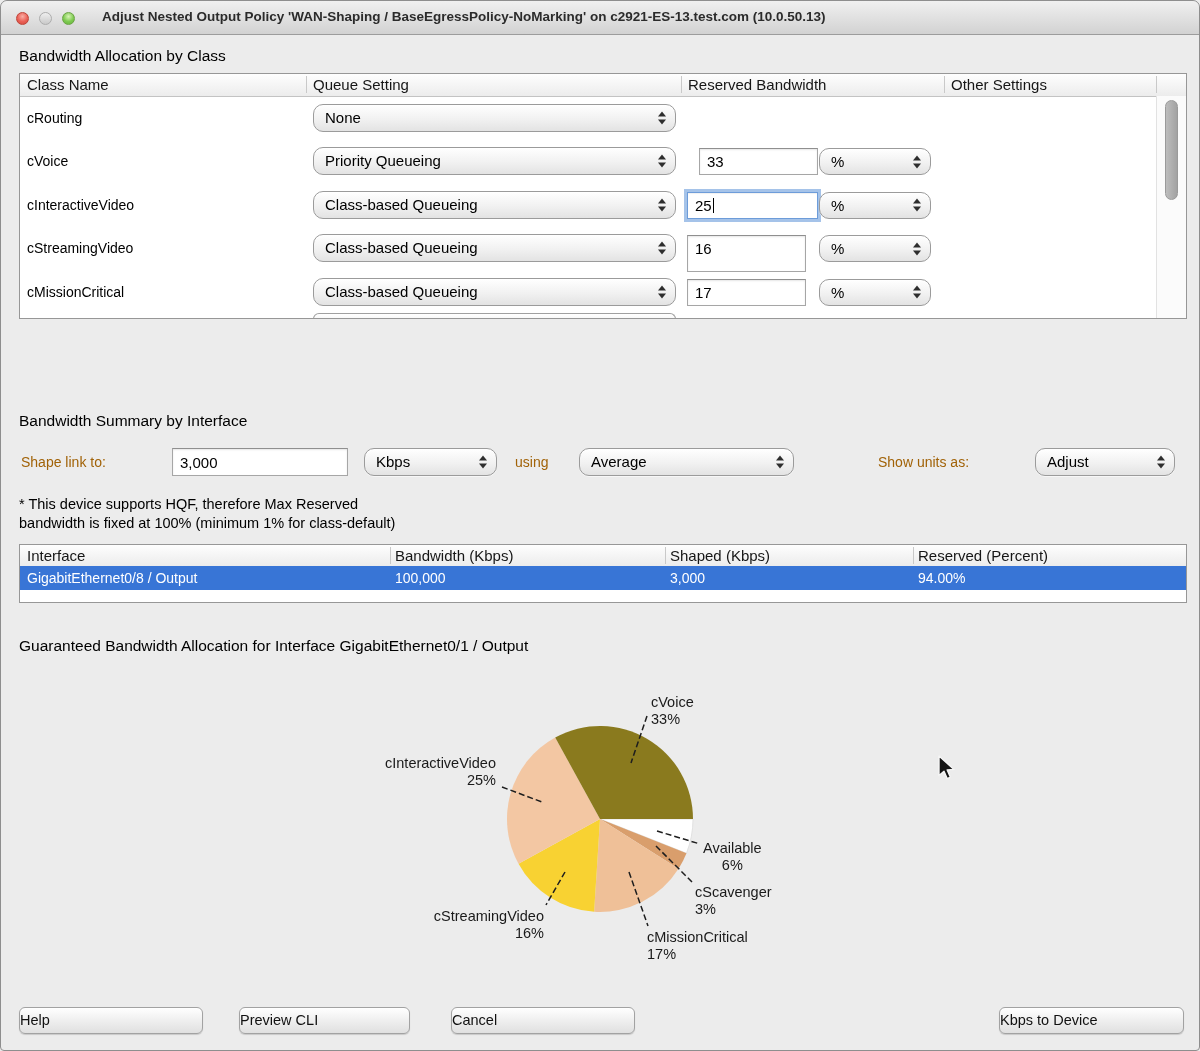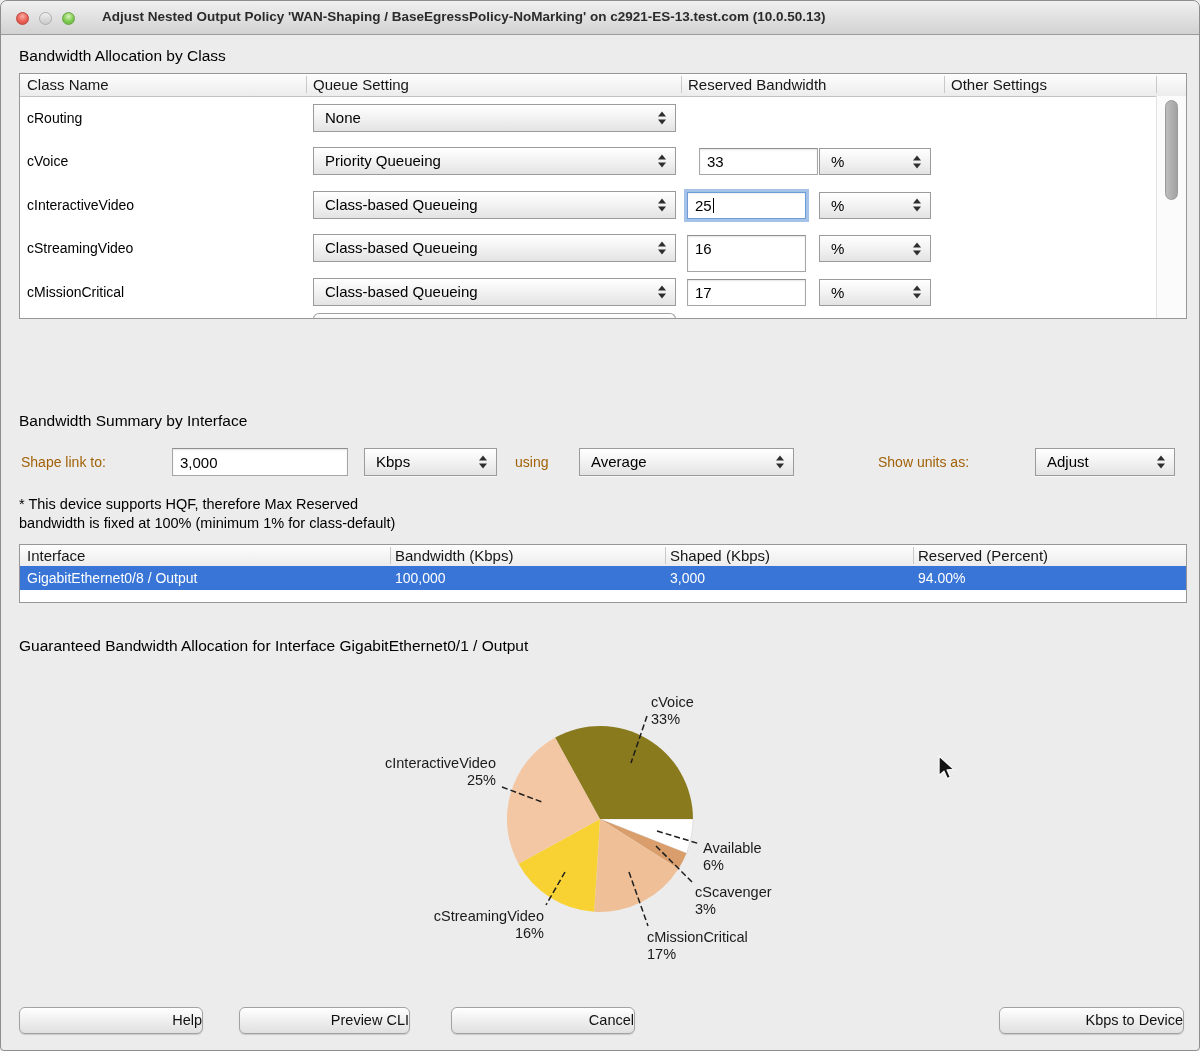--- a/index.html
+++ b/index.html
@@ -30,21 +30,21 @@
 
   
   .scrolltrack{position:absolute;right:0;top:22px;width:29px;bottom:0;background:#FBFBFB;border-left:1px solid #E2E2E2}
   .scrollthumb{position:absolute;left:8px;top:4px;width:13px;height:100px;border-radius:7px;
                background:linear-gradient(90deg,#BDBDBD,#A2A2A2);border:1px solid #9A9A9A;box-sizing:border-box}
 
   
   .crow{position:absolute;left:0;width:1137px;height:28px}
   .cname{position:absolute;left:7px;top:0;line-height:28px;font-size:14px;color:#000;white-space:nowrap}
 
-  .popup{position:absolute;top:0;height:28px;border:1px solid #9B9B9B;border-radius:0;box-sizing:border-box;
+  .popup{position:absolute;top:0;height:28px;border:1px solid #9B9B9B;border-radius:10px;box-sizing:border-box;
          background:linear-gradient(#FFFFFF,#F1F1F1 55%,#E3E3E3);
          box-shadow:inset 0 1px 0 rgba(255,255,255,.85),0 1px 0 rgba(255,255,255,.6)}
   .plabel{position:absolute;left:11px;top:0;line-height:26px;font-size:15px;color:#000;white-space:nowrap}
   .arrows{position:absolute;right:9px;top:50%;transform:translateY(-50%)}
   .arrows i{display:block;width:0;height:0;border-left:4px solid transparent;border-right:4px solid transparent}
   .arrows .up{border-bottom:5px solid #2E2E2E;margin-bottom:3px}
   .arrows .dn{border-top:5px solid #2E2E2E}
 
   .tfield{position:absolute;background:#fff;border:1px solid #A6A6A6;border-top-color:#8F8F8F;box-sizing:border-box;
           box-shadow:inset 0 1px 2px rgba(0,0,0,.10)}
@@ -62,21 +62,21 @@
   .irow{position:absolute;left:0;top:21px;right:0;height:24px;background:#3875D6}
   .icell{position:absolute;top:0;line-height:24px;font-size:14px;color:#fff;white-space:nowrap}
 
   
   .plab{position:absolute;font-size:14.5px;color:#1A1A1A;line-height:17px;white-space:pre}
 
   
   .btn{position:absolute;top:1006px;height:27px;border:1px solid #A2A2A2;border-radius:6px;box-sizing:border-box;
        background:linear-gradient(#FFFFFF,#EFEFEF 50%,#E0E0E0);
        box-shadow:0 1px 1px rgba(0,0,0,.15),inset 0 1px 0 #fff;
-       font-size:14.5px;text-align:right;line-height:25px;color:#111;cursor:default}
+       font-size:14.5px;text-align:left;line-height:25px;color:#111;cursor:default}
 
   #overlay{position:absolute;left:0;top:0;pointer-events:none}
   #cursor{position:absolute;left:936px;top:754px;pointer-events:none}
 </style>
 </head>
 <body>
 
 <div id="app">
 
   <div class="titlebar">
@@ -134,21 +134,21 @@
 
     <div class="crow" style="top:116.5px">
       <span class="cname">cInteractiveVideo</span>
       <div class="popup" style="left:293px;width:363px">
         <span class="plabel">Class-based Queueing</span>
         <span class="arrows">
             <i class="up"></i>
             <i class="dn"></i>
           </span>
       </div>
-      <div class="tfield focused" style="left:667px;top:1px;width:119px;height:27px">
+      <div class="tfield focused" style="left:667px;top:1px;width:131px;height:27px">
         <span class="val"><span>25</span><span class="caret"></span></span>
       </div>
       <div class="popup" style="left:799px;top:1px;width:112px;height:27px">
         <span class="plabel">%</span>
         <span class="arrows">
             <i class="up"></i>
             <i class="dn"></i>
           </span>
       </div>
     </div>
@@ -263,21 +263,21 @@
       <path d="M599,818 L517.5034787559207,862.8030916914595 A93,93 0 0 1 554.1969083085405,736.5034787559207 Z" fill="#F3C7A3"></path>
       <path d="M599,818 L554.1969083085405,736.5034787559207 A93,93 0 0 1 692,818 Z" fill="#8A7A1E"></path>
       <line x1="656" y1="830" x2="699" y2="843" stroke="#1E1E1E" stroke-width="1.5" stroke-dasharray="6 3"></line>
       <line x1="655" y1="845" x2="691" y2="881" stroke="#1E1E1E" stroke-width="1.5" stroke-dasharray="6 3"></line>
       <line x1="628" y1="871" x2="647" y2="925" stroke="#1E1E1E" stroke-width="1.5" stroke-dasharray="6 3"></line>
       <line x1="564" y1="871" x2="545" y2="904" stroke="#1E1E1E" stroke-width="1.5" stroke-dasharray="6 3"></line>
       <line x1="501" y1="786" x2="541" y2="801" stroke="#1E1E1E" stroke-width="1.5" stroke-dasharray="6 3"></line>
       <line x1="646" y1="715" x2="630" y2="762" stroke="#1E1E1E" stroke-width="1.5" stroke-dasharray="6 3"></line>
     </svg>
   <div id="pie-labels">
-      <div class="plab" style="left: 702px; top: 839px;">Available
+      <div class="plab" style="left: 702px; top: 839px; text-align: center;">Available
 6%</div>
       <div class="plab" style="left: 694px; top: 883px;">cScavenger
 3%</div>
       <div class="plab" style="left: 646px; top: 928px;">cMissionCritical
 17%</div>
       <div class="plab" style="right: 655px; text-align: right; top: 907px;">cStreamingVideo
 16%</div>
       <div class="plab" style="right: 703px; text-align: right; top: 754px;">cInteractiveVideo
 25%</div>
       <div class="plab" style="left: 650px; top: 693px;">cVoice

